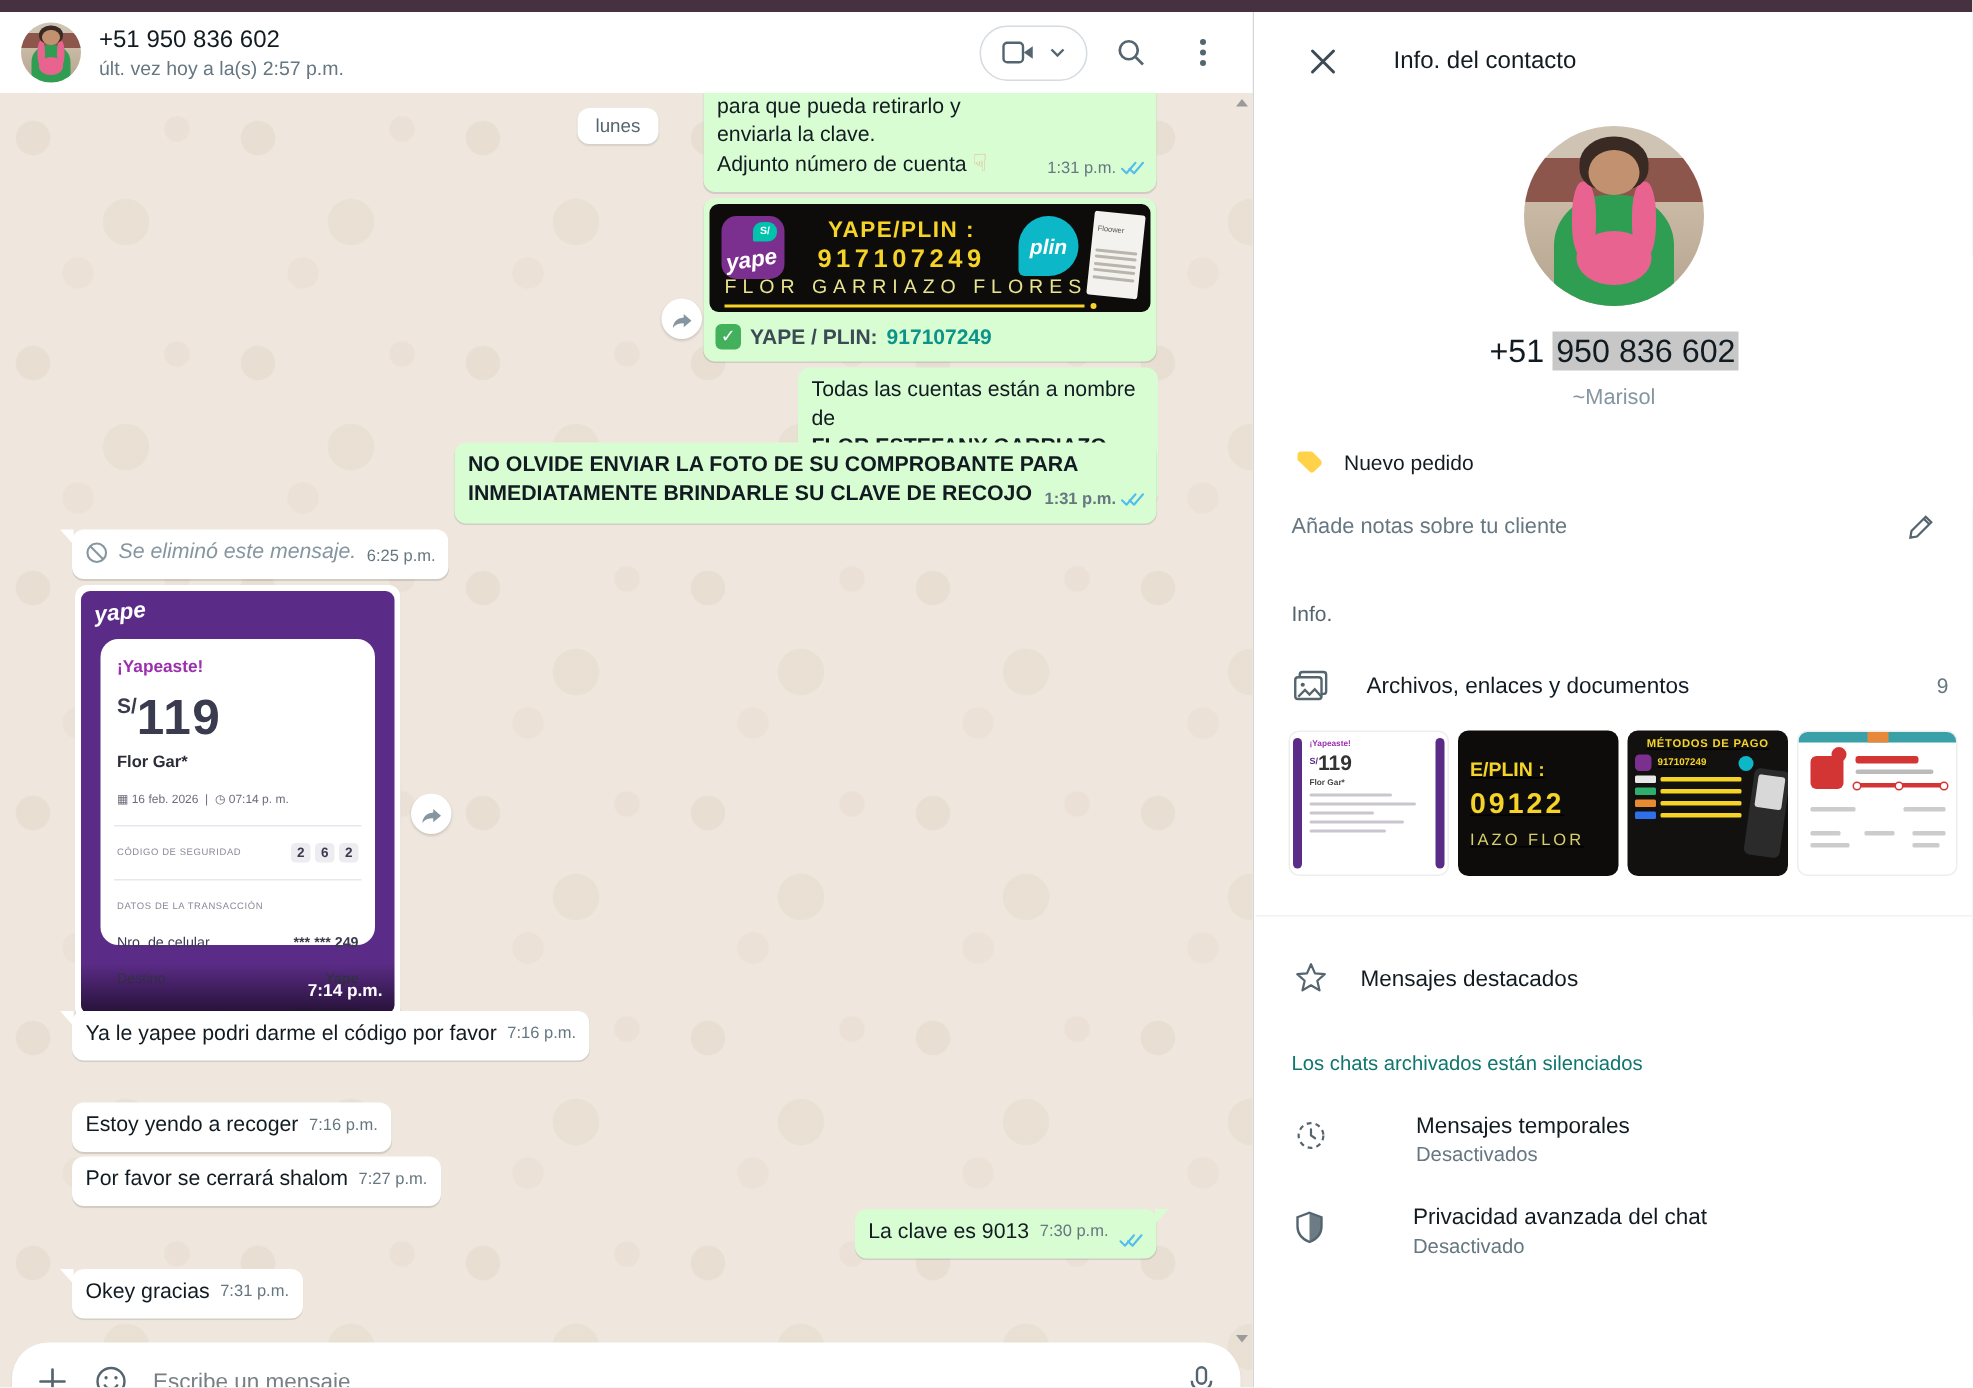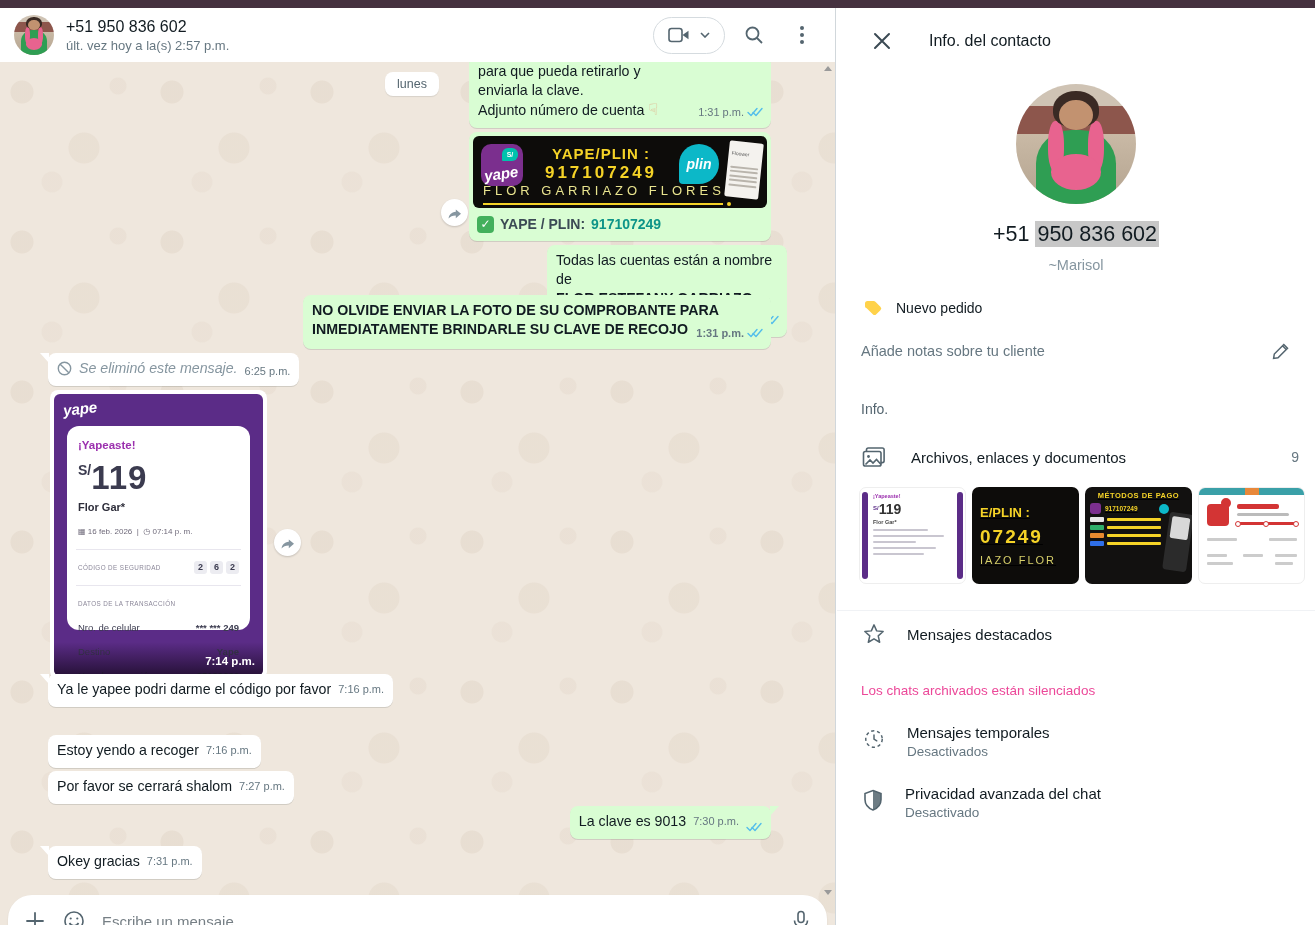--- a/index.html
+++ b/index.html
@@ -48,21 +48,21 @@
   .time { font-size:11px; color:#667781; white-space:nowrap; }
   .ticks { color:#53bdeb; display:flex; }
   .row-flex { display:flex; align-items:flex-end; gap:7px; }
   .hand { color:#e0b68f; font-size:16px; }
   .b { font-weight:bold; }
 
   
   .b1 { right:64px; top:-6px; width:302px; padding-right:82px; }
   .b1 .l2 { margin-top:0; }
   .b2 { right:64px; top:70px; width:302px; padding:4px; }
-  .b3 { right:48px; top:183px; width:240px; padding-right:14px; padding-bottom:10px; }
+  .b3 { right:63px; top:183px; width:240px; padding-right:14px; padding-bottom:10px; }
   .b3 .meta-abs { bottom:7px; }
   .b4 { right:64px; top:233px; width:468px; padding-right:14px; padding-bottom:10px; font-weight:bold; }
   .b5 { left:48px; top:291px; }
   .b6 { left:50px; top:328px; width:217px; padding:4px; }
   .b7 { left:48px; top:612px; }
   .b8 { left:48px; top:673px; }
   .b9 { left:48px; top:709px; }
   .b10 { right:64px; top:744px; }
   .b11 { left:48px; top:784px; }
   .del-row { display:flex; align-items:center; gap:7px; color:#8696a0; }
@@ -175,24 +175,24 @@
   .t4 .top { position:absolute; left:0; right:0; top:0; height:7px; background:#3aa0a8; }
   .t4 .top::after { content:""; position:absolute; left:46px; top:0; width:14px; height:7px; background:#e8883a; }
   .t4 .box { position:absolute; left:8px; top:16px; width:22px; height:22px; background:#d33434; border-radius:4px; }
   .t4 .pin { position:absolute; left:22px; top:10px; width:10px; height:10px; background:#d33434; border-radius:50% 50% 50% 0; transform:rotate(-45deg); }
   .t4 .ttl { position:absolute; left:38px; top:16px; width:42px; height:5px; background:#d33434; border-radius:2px; }
   .t4 .sub { position:absolute; left:38px; top:25px; width:52px; height:3px; background:#bbb; border-radius:2px; }
   .t4 .line { position:absolute; left:38px; top:34px; right:8px; height:3px; background:#d33434; border-radius:2px; }
   .t4 .dot { position:absolute; top:32.5px; width:6px; height:6px; border-radius:50%; background:#fff; border:1.5px solid #d33434; }
   .t4 .ml { position:absolute; height:3px; background:#ccc; border-radius:1px; }
   .panel-divider { height:1px; background:#f0f2f5; margin-top:26px; }
-  .star-row { display:flex; align-items:center; margin:12px 16px 0 26px; cursor:pointer; color:#54656f;text-align:right; }
+  .star-row { display:flex; align-items:center; margin:30px 16px 0 26px; cursor:pointer; color:#54656f;text-align:right; }
   .star-lbl { margin-left:22px; font-size:15px; color:#111b21; }
-  .arch-note { margin:38px 0 0 24px; font-size:13.5px; color:#ec4899; }
-  .set-row { display:flex; margin:26px 16px 0 26px; cursor:pointer; color:#54656f; }
+  .arch-note { margin:38px 0 0 24px; font-size:13.5px; color:#0f766e; }
+  .set-row { display:flex; margin:26px 16px 0 26px; cursor:pointer; color:#54656f;gap:37px; }
   .set-texts { margin-left:22px; }
   .set-title { font-size:15px; color:#111b21; }
   .set-sub { font-size:13.5px; color:#667781; margin-top:3px; }
 </style>
 </head>
 <body>
 
 <div id="app">
   <div class="topbar"></div>
 
@@ -512,21 +512,21 @@
           <div class="py">Flor Gar*</div>
           <div class="ml" style="width:70%"></div>
           <div class="ml" style="width:90%"></div>
           <div class="ml" style="width:55%"></div>
           <div class="ml" style="width:80%"></div>
           <div class="ml" style="width:65%"></div>
         </div>
       </div>
       <div class="thumb t2">
         <div class="y1">E/PLIN :</div>
-        <div class="y2">07249</div>
+        <div class="y2">09122</div>
         <div class="y3">IAZO FLOR</div>
       </div>
       <div class="thumb t3">
         <div class="tt">MÉTODOS DE PAGO</div>
         <div class="r1">
           <span class="ap"></span>
             <span class="num">917107249</span>
             <span class="pl"></span>
         </div>
         <div class="acct">

